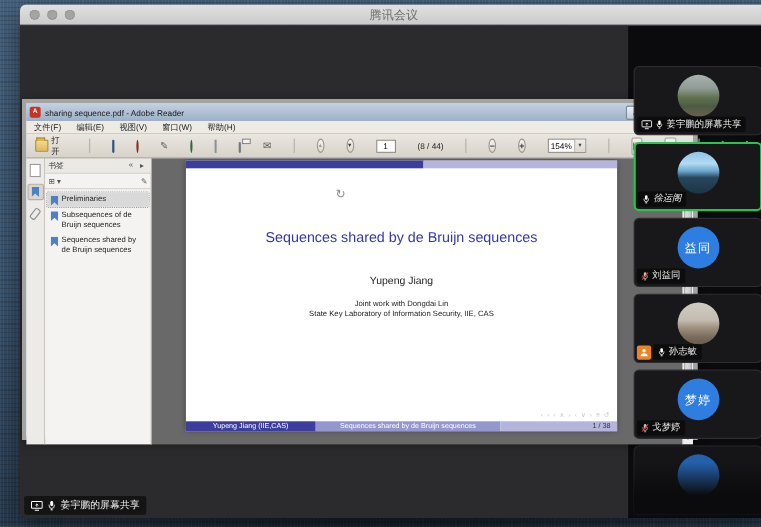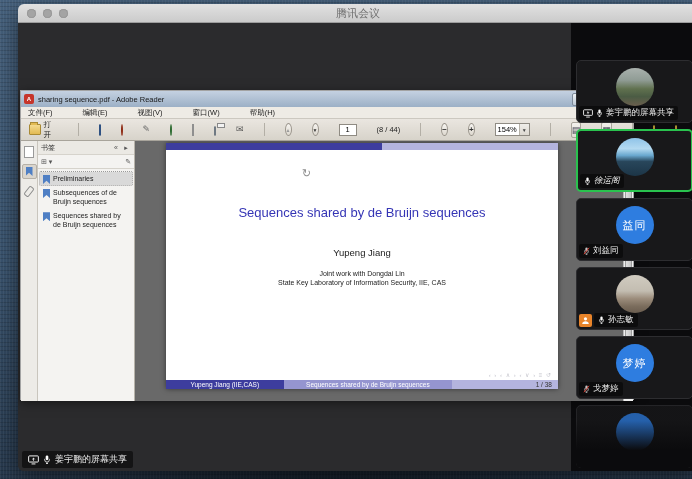--- a/index.html
+++ b/index.html
@@ -14,28 +14,28 @@
   }
   
   .meeting-window{position:absolute;left:18px;top:4px;width:680px;height:467px;border-radius:6px;overflow:hidden;box-shadow:0 8px 24px rgba(0,0,0,.55);}
   .titlebar{height:19px;background:linear-gradient(#e1e1e1,#cbcbcb);position:relative;display:flex;align-items:center;border-bottom:1px solid #9d9d9d;box-sizing:border-box;}
   .traffic{display:flex;gap:7px;margin-left:9px;z-index:2;}
   .traffic span{width:9px;height:9px;border-radius:50%;background:#a4a4a4;box-shadow:inset 0 0 1px rgba(0,0,0,.45);}
   .window-title{position:absolute;left:0;right:0;text-align:center;font-size:11px;color:#6e6e6e;}
   .meeting-body{display:flex;height:448px;background:#28282b;}
   .stage{flex:1;position:relative;background:#2b2b2d;}
   
-  .reader{position:absolute;left:2px;top:67px;width:614px;height:310px;background:#ece9e3;border:1px solid #a3a3a3;box-sizing:border-box;box-shadow:0 3px 10px rgba(0,0,0,.5);}
+  .reader{position:absolute;left:2px;top:67px;width:614px;height:310px;background:#ece9e3;border:4px solid #a3a3a3;box-sizing:border-box;box-shadow:0 3px 10px rgba(0,0,0,.5);}
   .r-titlebar{height:16px;background:linear-gradient(#c4d1e1,#9cb0c6);display:flex;align-items:center;padding:0 3px;gap:4px;}
   .pdf-ico{width:10px;height:10px;background:#c6352b;border-radius:2px;color:#fff;font-size:6px;font-weight:bold;display:flex;align-items:center;justify-content:center;flex:0 0 auto;}
   .r-title{font-size:7.5px;color:#181818;flex:1;white-space:nowrap;overflow:hidden;}
   .r-controls{display:flex;gap:2px;}
   .r-controls span{width:16px;height:11px;border:1px solid #7e8someone;border:1px solid #7d8folk;border:1px solid #7d8a99;border-radius:2px;font-size:6px;line-height:10px;text-align:center;color:#333;background:linear-gradient(#eef2f6,#bfcbd7);}
   .r-controls .close{background:linear-gradient(#e2816f,#bd4a3a);color:#fff;border-color:#8d3326;}
-  .r-menubar{height:11px;background:#eeebe5;display:flex;align-items:center;gap:30px;padding:0 7px;font-size:7.5px;color:#222;border-bottom:1px solid #ccc8c0;}
+  .r-menubar{height:11px;background:#eeebe5;display:flex;align-items:center;gap:14px;padding:0 7px;font-size:7.5px;color:#222;border-bottom:1px solid #ccc8c0;}
   .r-toolbar{height:21px;background:linear-gradient(#eae6e0,#d7d3ca);display:flex;align-items:center;padding:0 5px;gap:20px;border-bottom:1px solid #a8a49b;position:relative;}
   .tb-sep{width:1px;height:13px;background:#b3afa6;flex:0 0 auto;}
   .tb-btn{display:flex;align-items:center;gap:3px;font-size:7.5px;color:#222;padding:1px 3px;border-radius:2px;}
   .icon-folder{width:13px;height:9px;background:linear-gradient(#f4da8e,#e2ba53);border:1px solid #a98a35;border-radius:1px;position:relative;}
   .icon-folder::before{content:"";position:absolute;top:-3px;left:0;width:6px;height:2px;background:#e2ba53;border:1px solid #a98a35;border-bottom:none;}
   .i-save{width:10px;height:10px;background:linear-gradient(135deg,#7fa7d9,#3f6aa6);border:1px solid #2f5182;border-radius:1px;}
   .i-send{width:10px;height:10px;border-radius:50%;background:radial-gradient(circle at 35% 32%,#f0a089,#c23d1f);border:1px solid #8f2b14;}
   .i-pencil{font-size:9px;color:#666;line-height:1;}
   .i-globe{width:10px;height:10px;border-radius:50%;background:radial-gradient(circle at 35% 30%,#a4d78d,#3e9142);border:1px solid #2d6b31;}
   .i-doc{width:8px;height:10px;background:#fdfdfd;border:1px solid #8f8f8f;}

